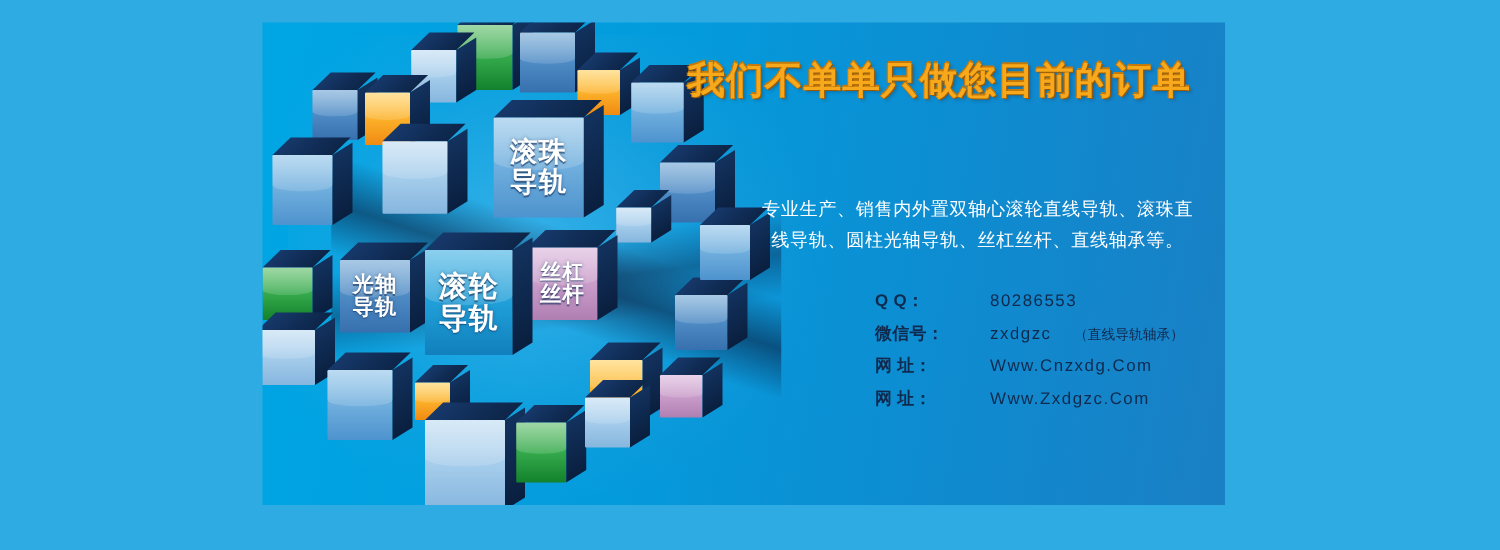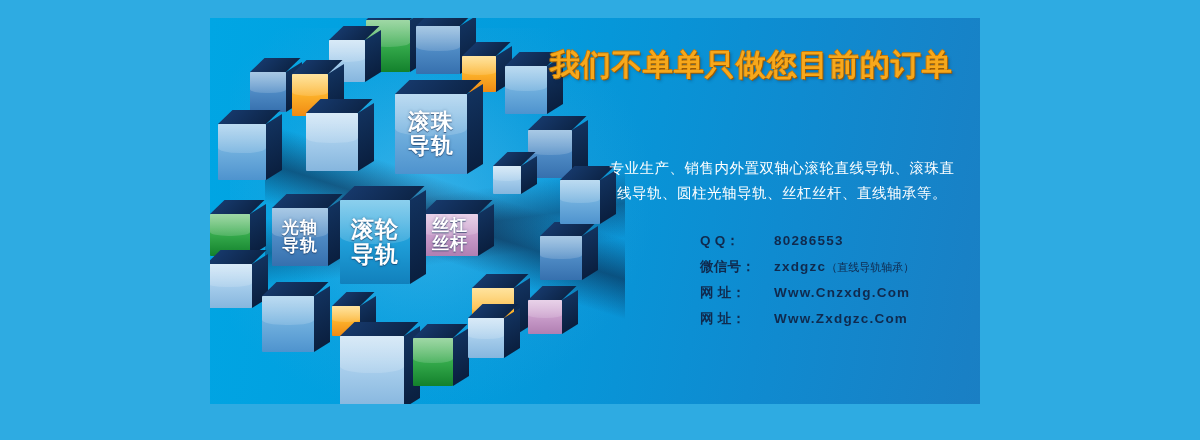--- a/index.html
+++ b/index.html
@@ -141,23 +141,23 @@
 
   #contact {
     position: absolute;
     left: 150px; top: 210px;
     width: 290px;
     color: #102a4e;
     font-size: 13.5px;
     line-height: 1.92;
     letter-spacing: .3px;
   }
-  #contact .row { display: flex; align-items: baseline; white-space: nowrap; }
+  #contact .row { display: flex; align-items: baseline; white-space: nowrap; gap: 18px; }
   #contact .k { width: 74px; flex: 0 0 74px; font-weight: bold; }
-  #contact .v { font-weight: bold; letter-spacing: 1.2px; }
+  #contact .v { font-weight: normal; letter-spacing: 1.2px; }
   #contact .note { font-weight: normal; font-size: 11px; letter-spacing: 0; }
 
   #phone {
     position: absolute;
     left: 48px; top: 300px;
     width: 380px;
     color: #E8262A;
     font-weight: bold;
     font-size: 25px;
     letter-spacing: .5px;
@@ -337,21 +337,21 @@
         <div class="face c-cyan">
           <span class="side"></span>
             <span class="top"></span>
         </div>
         <div class="label lbl-roller">
           <span>滚轮</span>
           <span>导轨</span>
         </div>
       </div>
 
-      <div class="cube" style="left:212px; top:196px; width:56px; height:42px; z-index:5;">
+      <div class="cube" style="left:212px; top:180px; width:56px; height:58px; z-index:5;">
         <div class="face c-pink">
           <span class="side"></span>
             <span class="top"></span>
         </div>
         <div class="label lbl-screw">
           <span>丝杠</span>
           <span>丝杆</span>
         </div>
       </div>
     </div>

